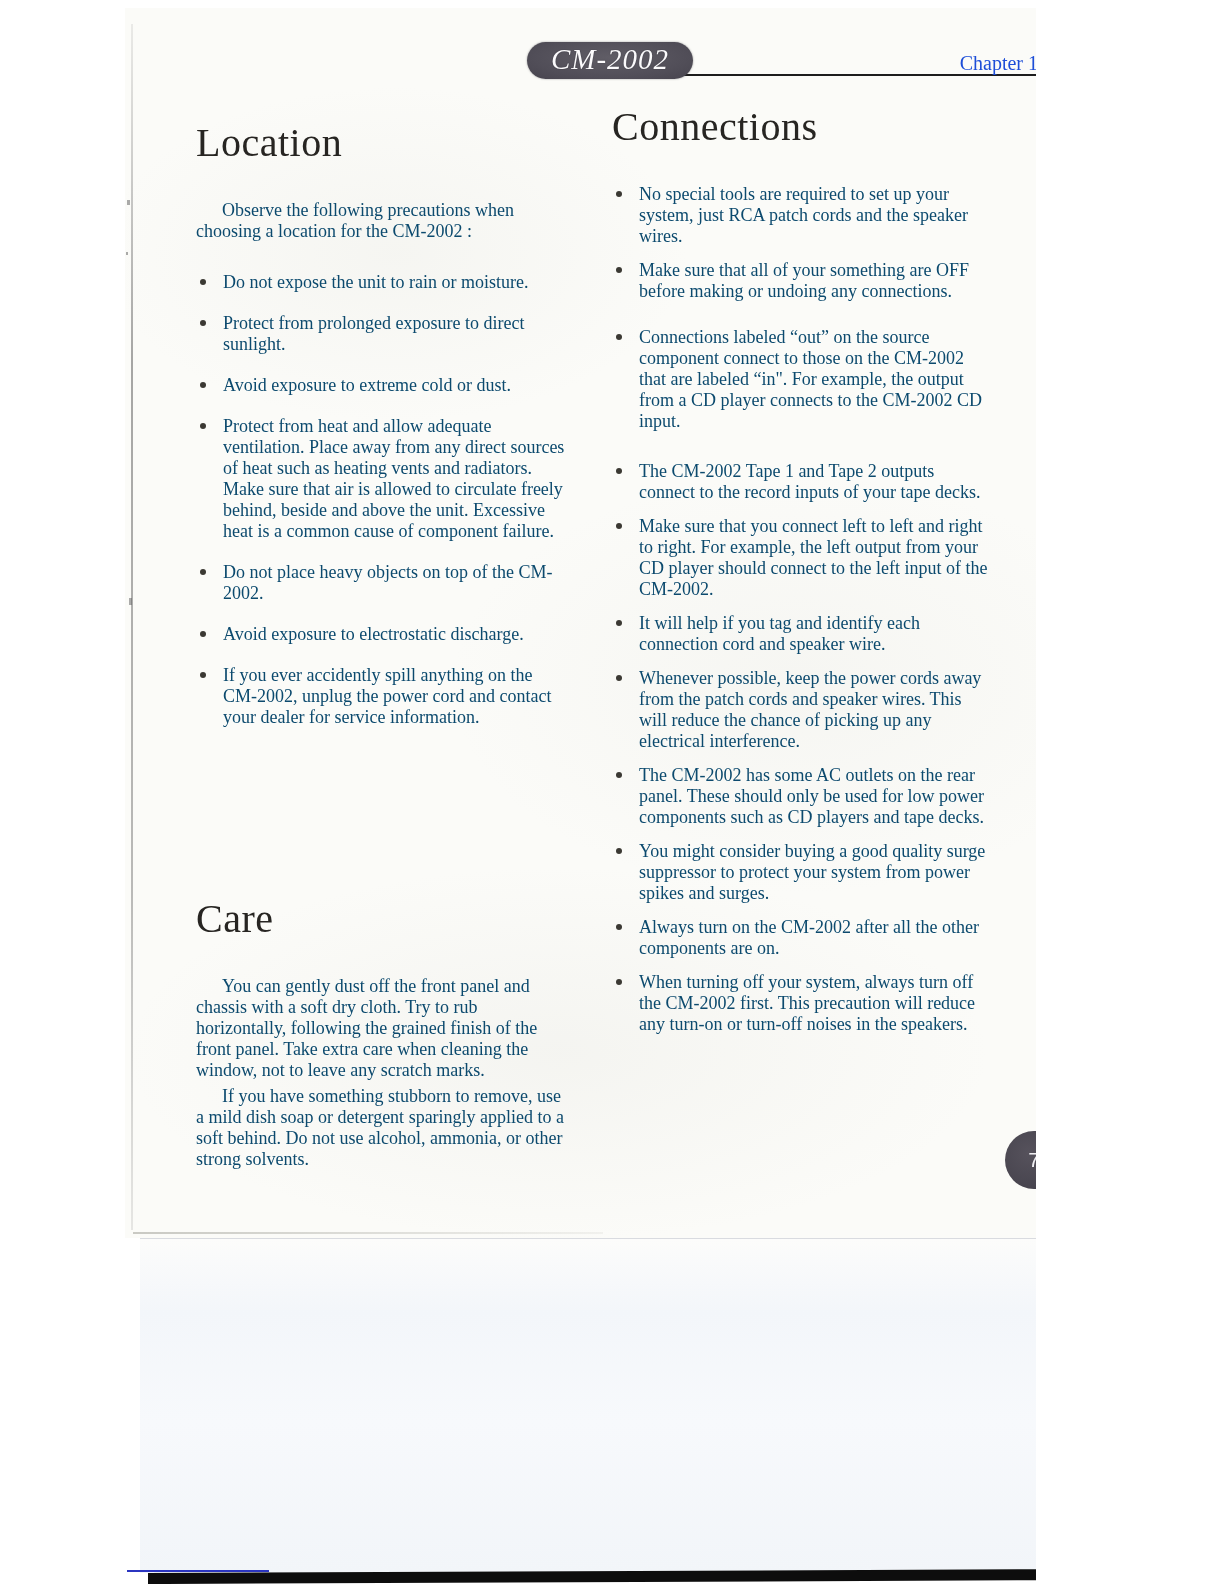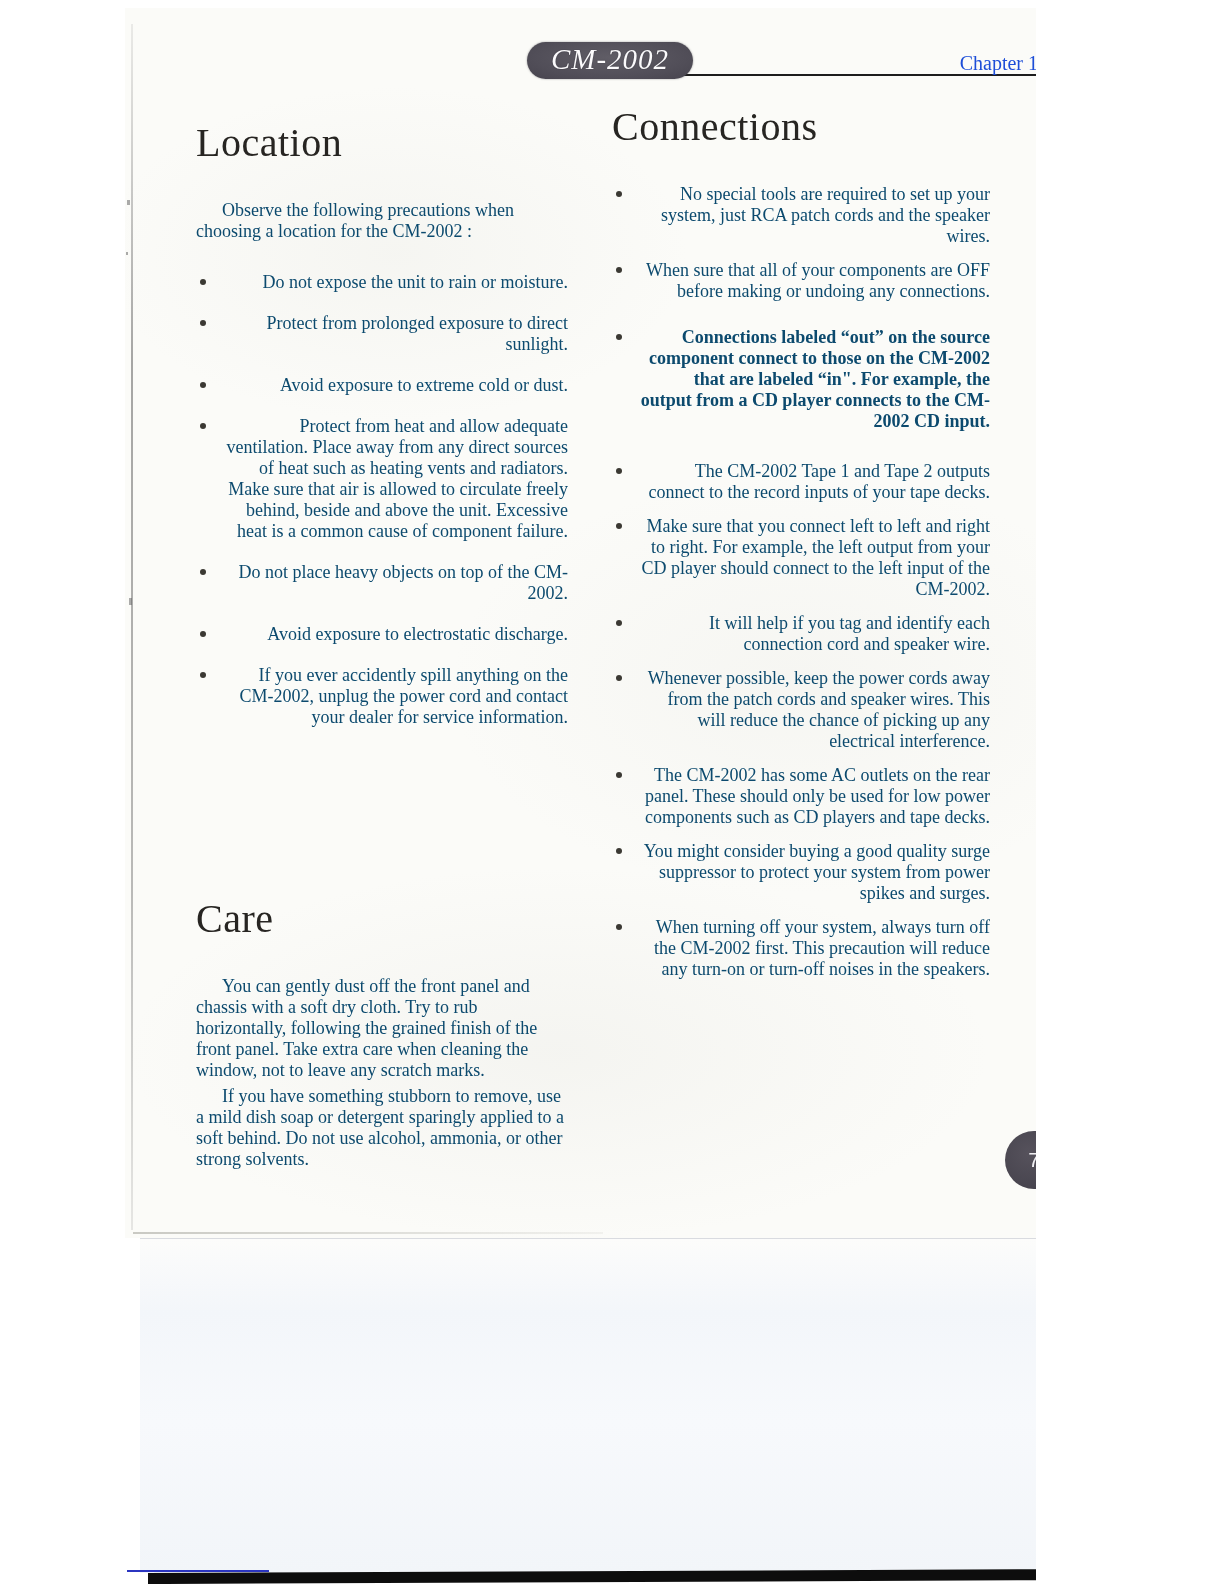--- a/index.html
+++ b/index.html
@@ -62,23 +62,23 @@
   .care-block{left:196px;top:896px;width:372px;}
   .section-title{
     margin:0;font-weight:normal;font-size:40px;line-height:46px;
     color:#272522;letter-spacing:0.5px;
   }
   .section-body{margin-top:34px;font-size:18px;line-height:21px;color:#0c4a6e;}
   .para{margin:0;text-indent:26px;}
   .para + .para{margin-top:5px;}
   ul.bullets{list-style:none;margin:30px 0 0 0;padding:0;}
   .col-right ul.bullets{margin-top:34px;}
-  ul.bullets li{position:relative;padding-left:27px;margin:0 0 20px 0;text-align:right;}
+  ul.bullets li{position:relative;padding-left:27px;margin:0 0 20px 0;}
   .col-right ul.bullets li{margin-bottom:13px;}
-  .col-right ul.bullets li.gap-md{margin-top:25px;font-weight:bold;}
+  .col-right ul.bullets li.gap-md{margin-top:25px;}
   .col-right ul.bullets li.gap-lg{margin-top:29px;}
   .bullet-dot{
     position:absolute;left:4px;top:7px;width:6px;height:6px;border-radius:50%;
     background:#3b3933;
   }
 
   
   .page-circle{
     position:absolute;left:1005px;top:1131px;width:58px;height:58px;border-radius:50%;
     background:radial-gradient(circle at 42% 38%, #56525c 0%, #4a4751 60%, #403d47 100%);
@@ -149,28 +149,29 @@
       <p class="para">You can gently dust off the front panel and chassis with a soft dry cloth. Try to rub horizontally, following the grained finish of the front panel. Take extra care when cleaning the window, not to leave any scratch marks.</p>
       <p class="para">If you have something stubborn to remove, use a mild dish soap or detergent sparingly applied to a soft behind. Do not use alcohol, ammonia, or other strong solvents.</p>
     </div>
   </div>
 
   <div class="col col-right">
     <h1 class="section-title">Connections</h1>
     <div class="section-body">
       <ul class="bullets">
         <li><span class="bullet-dot"></span><span>No special tools are required to set up your system, just RCA patch cords and the speaker wires.</span></li>
-        <li><span class="bullet-dot"></span><span>When sure that all of your components are OFF before making or undoing any connections.</span></li>
+        <li><span class="bullet-dot"></span><span>Make sure that all of your something are OFF before making or undoing any connections.</span></li>
         <li class="gap-md"><span class="bullet-dot"></span><span>Connections labeled “out” on the source component connect to those on the CM-2002 that are labeled “in". For example, the output from a CD player connects to the CM-2002 CD input.</span></li>
         <li class="gap-lg"><span class="bullet-dot"></span><span>The CM-2002 Tape 1 and Tape 2 outputs connect to the record inputs of your tape decks.</span></li>
         <li><span class="bullet-dot"></span><span>Make sure that you connect left to left and right to right. For example, the left output from your CD player should connect to the left input of the CM-2002.</span></li>
         <li><span class="bullet-dot"></span><span>It will help if you tag and identify each connection cord and speaker wire.</span></li>
         <li><span class="bullet-dot"></span><span>Whenever possible, keep the power cords away from the patch cords and speaker wires. This will reduce the chance of picking up any electrical interference.</span></li>
         <li><span class="bullet-dot"></span><span>The CM-2002 has some AC outlets on the rear panel. These should only be used for low power components such as CD players and tape decks.</span></li>
         <li><span class="bullet-dot"></span><span>You might consider buying a good quality surge suppressor to protect your system from power spikes and surges.</span></li>
+        <li><span class="bullet-dot"></span><span>Always turn on the CM-2002 after all the other components are on.</span></li>
         <li><span class="bullet-dot"></span><span>When turning off your system, always turn off the CM-2002 first. This precaution will reduce any turn-on or turn-off noises in the speakers.</span></li>
       </ul>
     </div>
   </div>
 
   <div class="page-circle">
     <span class="page-num">7</span>
   </div>
 
   <div class="page-bottom-edge"></div>

